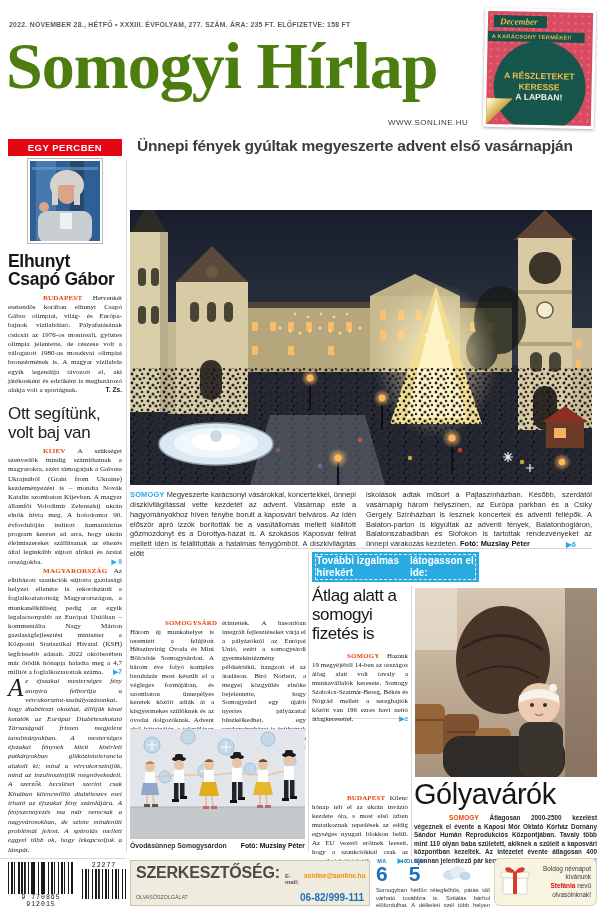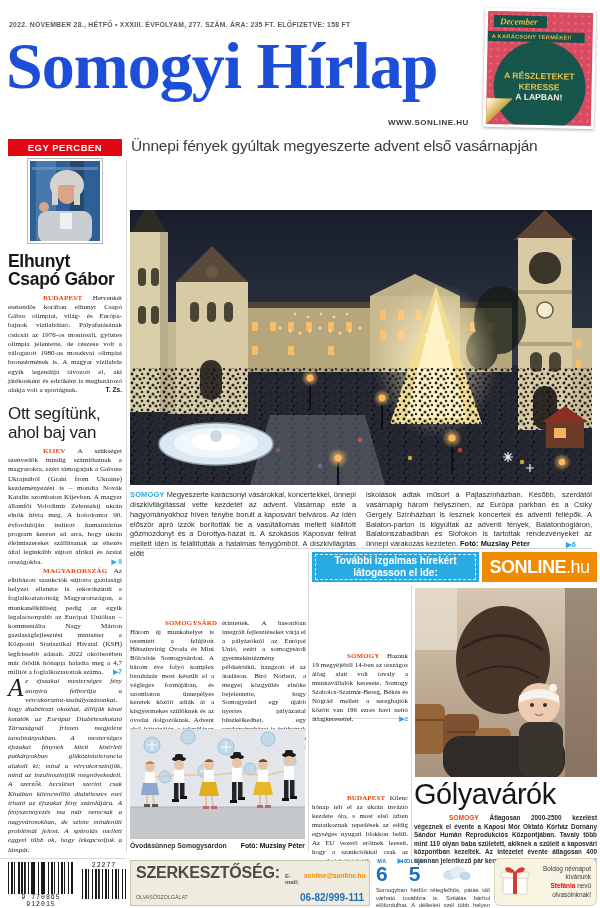--- a/index.html
+++ b/index.html
@@ -2,37 +2,37 @@
 <html><head>
 <meta charset="utf-8">
 <style>
   * { margin:0; padding:0; box-sizing:border-box; }
   html,body { width:600px; background:#ffffff; }
   body { font-family:"Liberation Sans", sans-serif; color:#1a1a1a; }
   #page { position:relative; width:600px; height:908px; background:#fff; overflow:hidden; }
 
   
   .dateline { position:absolute; left:9px; top:21px; font-size:6.8px; font-weight:700; color:#5a5a5a; letter-spacing:.3px; }
-  .masthead { position:absolute; left:6px; top:28px; width:480px; font-family:"Liberation Serif", serif; font-weight:700; font-size:66px; letter-spacing:-1px; color:#1d4ed8; white-space:nowrap; }
-  .website { position:absolute; left:388px; top:118px; font-size:8px; font-weight:700; color:#3a3a3a; letter-spacing:.5px; }
+  .masthead { position:absolute; left:6px; top:28px; width:480px; font-family:"Liberation Serif", serif; font-weight:700; font-size:66px; letter-spacing:-1px; color:#4d7c0f; white-space:nowrap; }
+  .website { position:absolute; left:388px; top:118px; font-size:8px; font-weight:400; color:#3a3a3a; letter-spacing:.5px; }
 
   
   .promo { position:absolute; left:484px; top:9px; width:111px; height:119px; background:#fff; box-shadow:0 1px 3px rgba(0,0,0,.35); transform:rotate(1.2deg); padding:3px; }
   .promo-inner { position:relative; width:100%; height:100%; background-color:#d84b60;
     background-image:radial-gradient(#e8697b 1px, transparent 1.2px); background-size:7px 7px; overflow:hidden; }
   .promo-ribbon { position:absolute; left:6px; top:4px; background:#14524a; color:#e5bb4e; font-family:"Liberation Serif", serif; font-style:italic; font-weight:700; font-size:9px; padding:1px 10px 1px 6px; }
   .promo-band { position:absolute; left:0; top:20px; width:92%; background:#14524a; color:#e5bb4e; font-size:5.6px; font-weight:700; letter-spacing:.3px; padding:2px 4px; }
   .promo-circle { position:absolute; left:50%; bottom:-8px; transform:translateX(-50%); width:92px; height:92px; border-radius:50%; background:#17564c; display:flex; flex-direction:column; align-items:center; justify-content:center; text-align:center; line-height:1.25; }
   .promo-circle .l1,.promo-circle .l2 { color:#e8c04a; font-weight:700; font-size:8.6px; }
   .promo-circle .l3 { color:#f5f1e2; font-weight:700; font-size:8.6px; }
   .promo-curl { position:absolute; left:0; bottom:0; width:26px; height:26px; background:linear-gradient(315deg, transparent 48%, #caa64a 50%, #f3e2a0 80%, #fff 100%); }
 
   
   .section-label { position:absolute; left:8px; top:139px; width:114px; height:17px; background:#e30613; color:#fff; font-size:9.5px; font-weight:700; letter-spacing:.5px; display:flex; align-items:center; justify-content:center; }
-  .kicker { position:absolute; left:131px; top:137px; width:460px; font-size:15.5px; font-weight:400; color:#3c3c3c; letter-spacing:-.2px; }
+  .kicker { position:absolute; left:137px; top:137px; width:460px; font-size:15.5px; font-weight:700; color:#3c3c3c; letter-spacing:-.2px; }
   .main-headline { position:absolute; left:130px; top:156px; width:462px; overflow:visible; }
   .main-headline span { display:inline-block; font-size:45px; font-weight:700; letter-spacing:-1px; color:#121212; transform:scaleX(.8); transform-origin:left top; white-space:nowrap; }
 
   
   .photo { position:absolute; overflow:hidden; background:#222; }
   .photo svg { display:block; width:100%; height:100%; }
   #lead-photo { left:130px; top:210px; width:462px; height:275px; }
   #kids-photo { left:130px; top:729px; width:175px; height:110px; background:#dfe2e6; }
   #baby-photo { left:415px; top:588px; width:182px; height:189px; background:#c9b8a4; }
 
@@ -73,21 +73,21 @@
   
   .mid-title { position:absolute; left:130px; top:551px; width:176px; font-size:21px; font-weight:400; letter-spacing:-.4px; line-height:1.1; color:#161616; }
   .mid-col { position:absolute; top:619px; width:84px; font-family:"Liberation Serif", serif; font-size:6.9px; line-height:1.28; text-align:justify; color:#222; }
   #midc1 { left:130px; }
   #midc2 { left:222px; }
   .kids-caption { position:absolute; left:130px; top:842px; width:175px; font-size:6.8px; font-weight:700; color:#333; }
   .kids-caption .cr { float:right; color:#111; }
 
   
   .banner-blue { position:absolute; left:312px; top:552px; width:167px; height:30px; background:#29abe2; display:flex; align-items:center; justify-content:center; }
-  .banner-blue .in { border:1px dashed rgba(255,255,255,.85); width:96%; height:86%; display:flex; flex-direction:column; align-items:center; justify-content:center; color:#fff; font-weight:700; font-size:10px; line-height:1.15; }
+  .banner-blue .in { border:1px dashed rgba(255,255,255,.85); width:96%; height:86%; display:flex; flex-direction:row; align-items:center; justify-content:center; color:#fff; font-weight:700; font-size:10px; line-height:1.15; }
   .banner-orange { position:absolute; left:482px; top:552px; width:115px; height:30px; background:#f08a00; color:#fff; display:flex; align-items:center; justify-content:center; font-size:18px; letter-spacing:-.5px; }
   .banner-orange b { font-weight:700; }
   .banner-orange i { font-style:normal; font-weight:400; }
 
   .salary-title { position:absolute; left:312px; top:586px; width:98px; font-size:17px; font-weight:400; line-height:1.12; letter-spacing:-.4px; color:#161616; }
   .salary-body { position:absolute; left:312px; top:652px; width:96px; font-family:"Liberation Serif", serif; font-size:6.9px; line-height:1.3; text-align:justify; }
   .col-rule { position:absolute; left:312px; top:718px; width:96px; border-top:1px solid #d8d8d8; }
   .usa-title { position:absolute; left:312px; top:724px; width:98px; font-size:16px; font-weight:700; line-height:1.12; letter-spacing:-.3px; color:#121212; }
   .usa-body { position:absolute; left:312px; top:794px; width:96px; font-family:"Liberation Serif", serif; font-size:6.9px; line-height:1.3; text-align:justify; }
 
@@ -342,21 +342,21 @@
       </svg>
     </div>
 
     <div class="sb-title-bold">Elhunyt Csapó Gábor</div>
     <p class="sb-body">
       <span class="tag">BUDAPEST</span>
       <span>Hetvenkét esztendős korában elhunyt Csapó Gábor olimpiai, világ- és Európa-bajnok vízilabdázó. Pályafutásának csúcsát az 1976-os montreali, győztes olimpia jelentette, de részese volt a válogatott 1980-as moszkvai olimpiai bronzérmének is. A magyar vízilabda egyik legendája távozott el, aki játékosként és edzőként is meghatározó alakja volt a sportágnak.</span>
       <span class="byline">T. Zs.</span>
     </p>
 
-    <div class="sb-title">Ott segítünk, ahol baj van</div>
+    <div class="sb-title">Ott segítünk, volt baj van</div>
     <p class="sb-body">
       <span class="tag">KIJEV</span>
       <span>A szükséget szenvedők mindig számíthatnak a magyarokra, ezért támogatjuk a Gabona Ukrajnából (Grain from Ukraine) kezdeményezést is – mondta Novák Katalin szombaton Kijevben. A magyar államfőt Volodimir Zelenszkij ukrán elnök hívta meg. A holodomor 90. évfordulóján indított humanitárius program keretet ad arra, hogy ukrán élelmiszereket szállítsanak az éhezés által leginkább sújtott afrikai és ázsiai országokba.</span>
       <span class="byline pageref">▶ 9</span>
     </p>
 
     <p class="sb-body">
       <span class="tag">MAGYARORSZÁG</span>
       <span>Az elhibázott szankciók sújtotta gazdasági helyzet ellenére is rekordszintű a foglalkoztatottság Magyarországon, a munkanélküliség pedig az egyik legalacsonyabb az Európai Unióban – kommentálta Nagy Márton gazdaságfejlesztési miniszter a Központi Statisztikai Hivatal (KSH) legfrissebb adatait. 2022 októberében már ötödik hónapja haladta meg a 4,7 milliót a foglalkoztatottak száma.</span>
       <span class="byline pageref">▶7</span>
@@ -478,25 +478,22 @@
     <span>Óvodásünnep Somogysárdon</span>
     <span class="cr">Fotó: Muzslay Péter</span>
   </div>
 
   <div class="banner-blue">
     <div class="in">
       <span>További izgalmas hírekért</span>
       <span>látogasson el ide:</span>
     </div>
   </div>
-  <div class="banner-orange">
-    <b>SONLINE</b>
-      <i>.hu</i>
-  </div>
-
+
+  <div class="salary-title">Átlag alatt a somogyi fizetés is</div>
   <div class="salary-body">
     <span class="tag">SOMOGY</span>
     <span>Hazánk 19 megyéjéből 14-ben az országos átlag alatt volt tavaly a munkavállalók keresete. Somogy Szabolcs-Szatmár-Bereg, Békés és Nógrád mellett a sereghajtók között van 196 ezres havi nettó átlagkeresettel.</span>
     <span class="pageref" style="float:right;">▶2</span>
   </div>
 
   <div class="usa-body">
     <span class="tag">BUDAPEST</span>
     <span>Kilenc hónap telt el az ukrán invázió kezdete óta, s most első ízben mutatkoznak repedések az eddig egységes nyugati blokkon belül. Az EU vezető erőinek leesett, hogy a szankciókkal csak az amerikaiak jártak jól.</span>
     <span class="pageref" style="float:right;">▶ 7</span>

